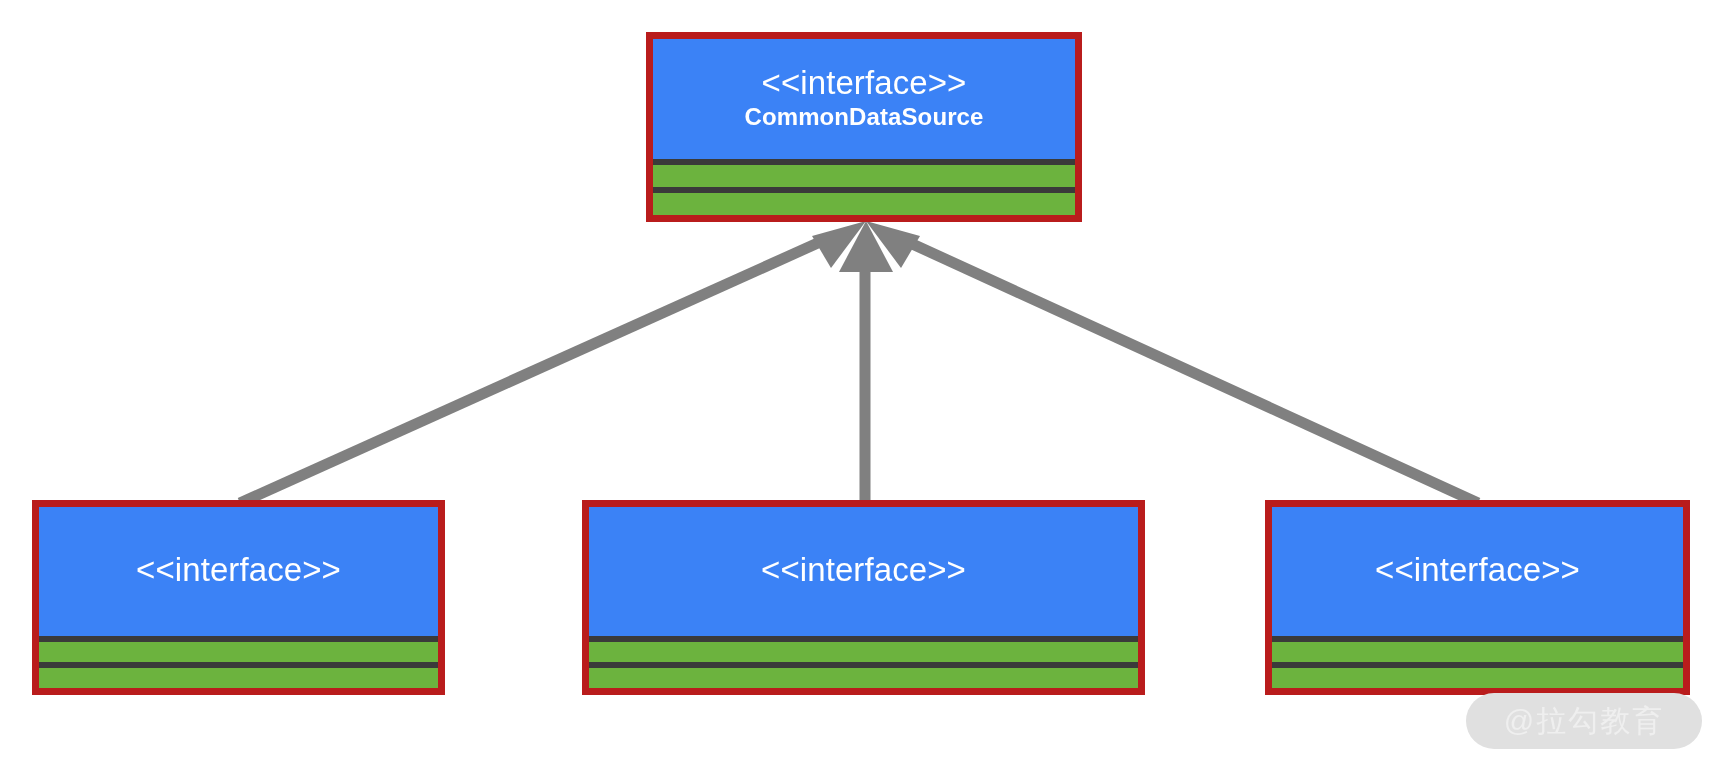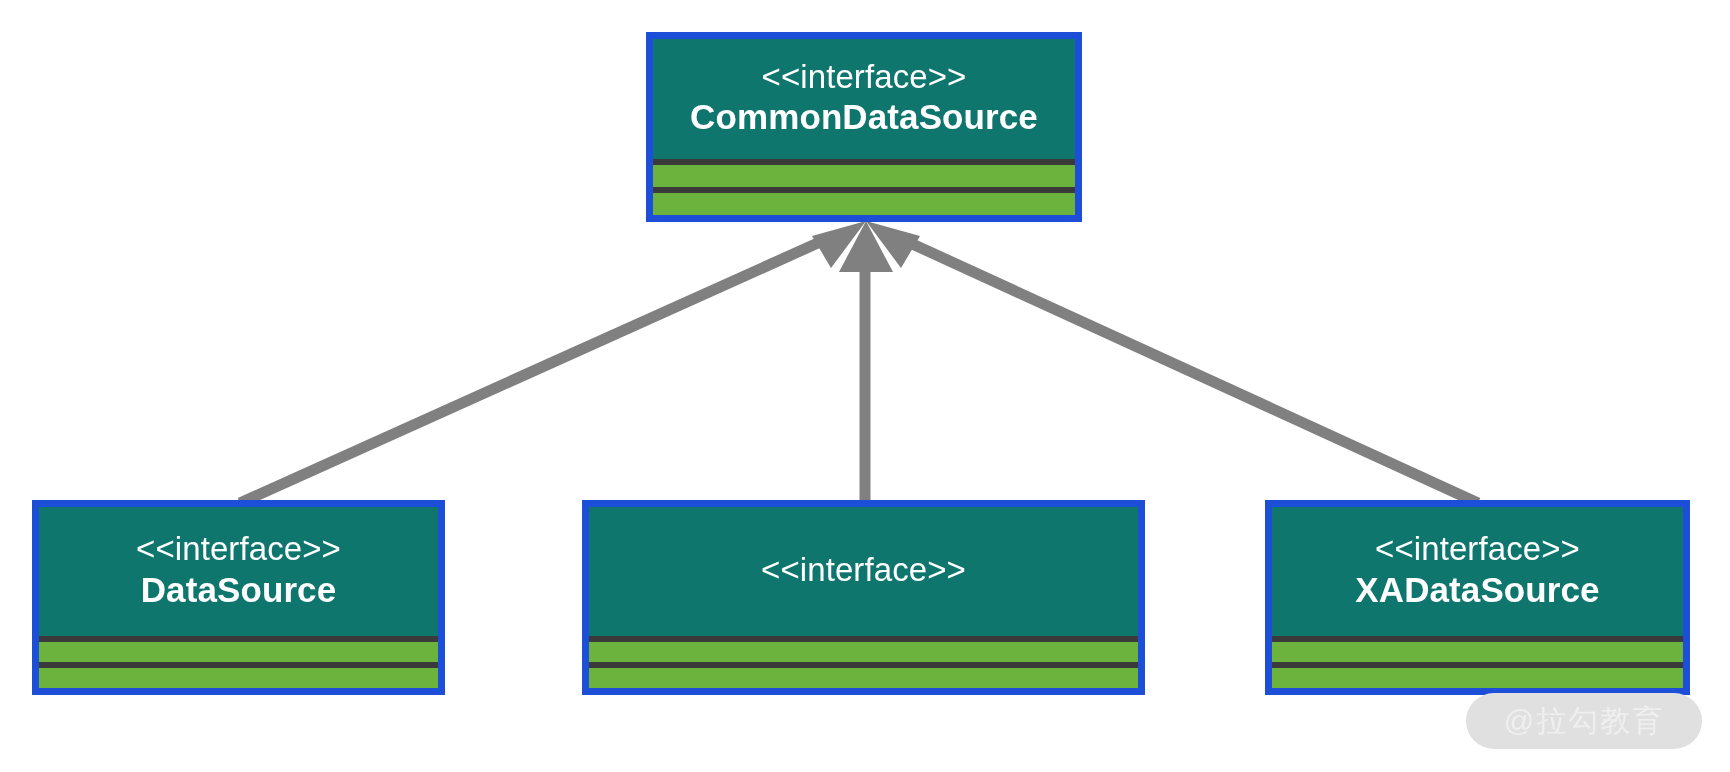--- a/index.html
+++ b/index.html
@@ -21,22 +21,22 @@
     position: absolute;
     left: 0;
     top: 0;
     width: 1730px;
     height: 772px;
     pointer-events: none;
   }
   .uml-class {
     position: absolute;
     box-sizing: border-box;
-    background: #0f766e;
-    border: 7px solid #1d4ed8;
+    background: #3b82f6;
+    border: 7px solid #b91c1c;
     display: flex;
     flex-direction: column;
     z-index: 5;
   }
   .uml-header {
     flex: 1 1 auto;
     display: flex;
     flex-direction: column;
     align-items: center;
     justify-content: center;
@@ -45,21 +45,21 @@
     padding: 2px 10px 4px 10px;
   }
   .stereotype {
     font-size: 33px;
     font-weight: 400;
     line-height: 1.18;
     letter-spacing: 0.1px;
     white-space: nowrap;
   }
   .class-name {
-    font-size: 35px;
+    font-size: 24px;
     font-weight: 700;
     line-height: 1.2;
     letter-spacing: 0.1px;
     white-space: nowrap;
   }
   .uml-divider {
     height: 6px;
     background: #3a3a3a;
     flex: 0 0 auto;
   }
@@ -117,42 +117,40 @@
     </div>
     <div class="uml-divider"></div>
     <div class="uml-compartment"></div>
     <div class="uml-divider"></div>
     <div class="uml-compartment"></div>
   </div>
 
   <div class="uml-class bottom-box" id="box-datasource" style="left:32px; top:500px; width:413px; height:195px;">
     <div class="uml-header">
       <div class="stereotype">&lt;&lt;interface&gt;&gt;</div>
-      <div class="class-name">DataSource</div>
     </div>
     <div class="uml-divider"></div>
     <div class="uml-compartment"></div>
     <div class="uml-divider"></div>
     <div class="uml-compartment"></div>
   </div>
 
   <div class="uml-class bottom-box" id="box-cpds" style="left:582px; top:500px; width:563px; height:195px;">
     <div class="uml-header">
       <div class="stereotype">&lt;&lt;interface&gt;&gt;</div>
     </div>
     <div class="uml-divider"></div>
     <div class="uml-compartment"></div>
     <div class="uml-divider"></div>
     <div class="uml-compartment"></div>
   </div>
 
   <div class="uml-class bottom-box" id="box-xads" style="left:1265px; top:500px; width:425px; height:195px;">
     <div class="uml-header">
       <div class="stereotype">&lt;&lt;interface&gt;&gt;</div>
-      <div class="class-name">XADataSource</div>
     </div>
     <div class="uml-divider"></div>
     <div class="uml-compartment"></div>
     <div class="uml-divider"></div>
     <div class="uml-compartment"></div>
   </div>
 
   <div class="watermark" style="left:1466px; top:693px; width:236px; height:56px;">@拉勾教育</div>
 
 </div>

